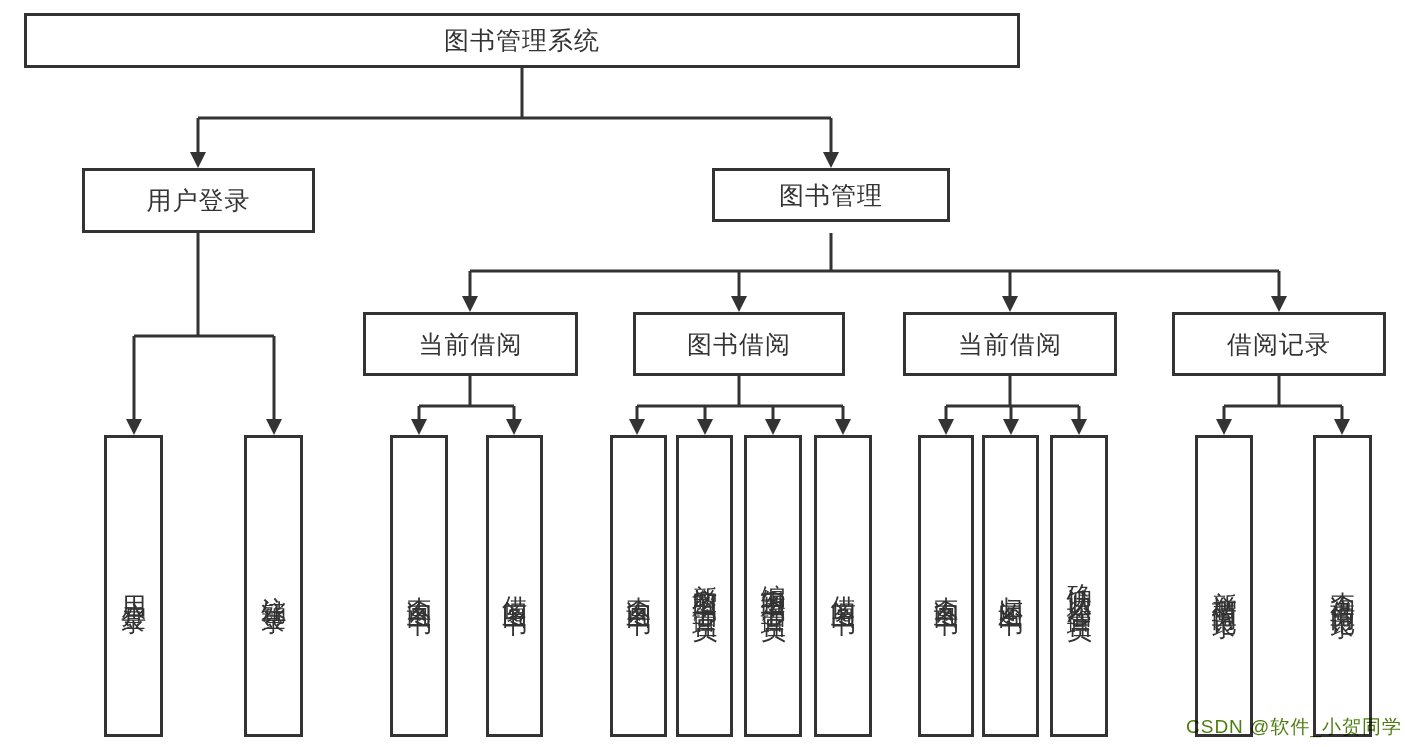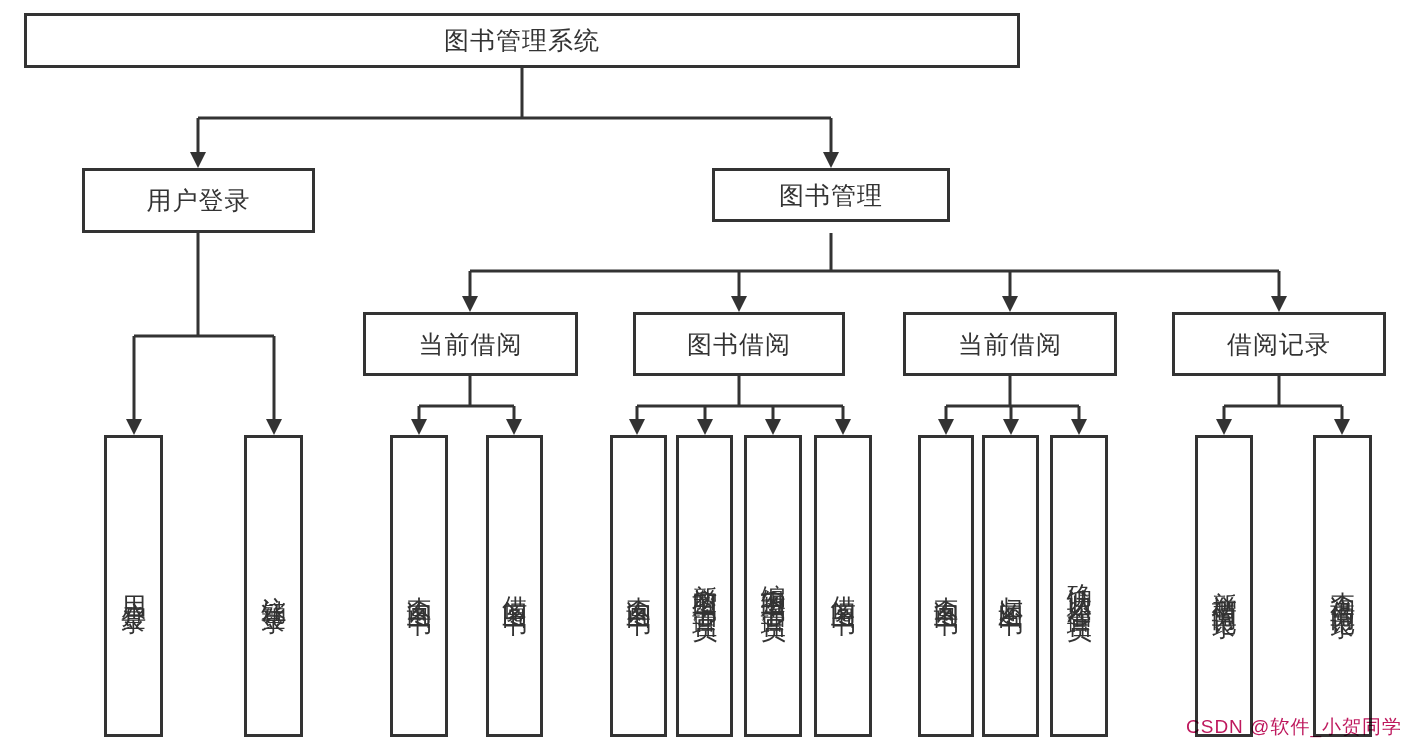--- a/index.html
+++ b/index.html
@@ -46,21 +46,21 @@
     font-size: 25px;
     letter-spacing: 5px;
     line-height: 1.1;
   }
   #watermark {
     position: absolute;
     left: 1186px;
     top: 714px;
     font-size: 19px;
     letter-spacing: 1px;
-    color: #be185d;
+    color: #4d7c0f;
     z-index: 3;
     mix-blend-mode: multiply;
     white-space: nowrap;
   }
   svg path, svg line { stroke: #333333; stroke-width: 3; fill: none; }
   svg polygon { fill: #333333; stroke: none; }
 </style>
 </head>
 <body>
 

